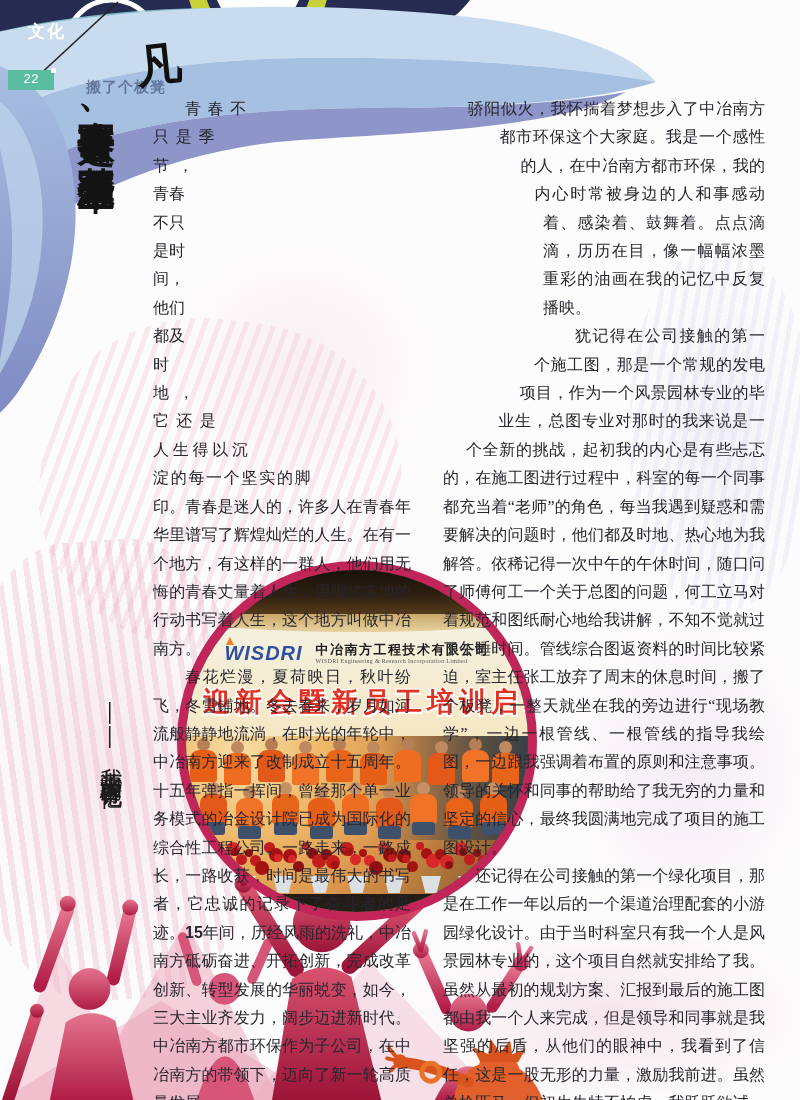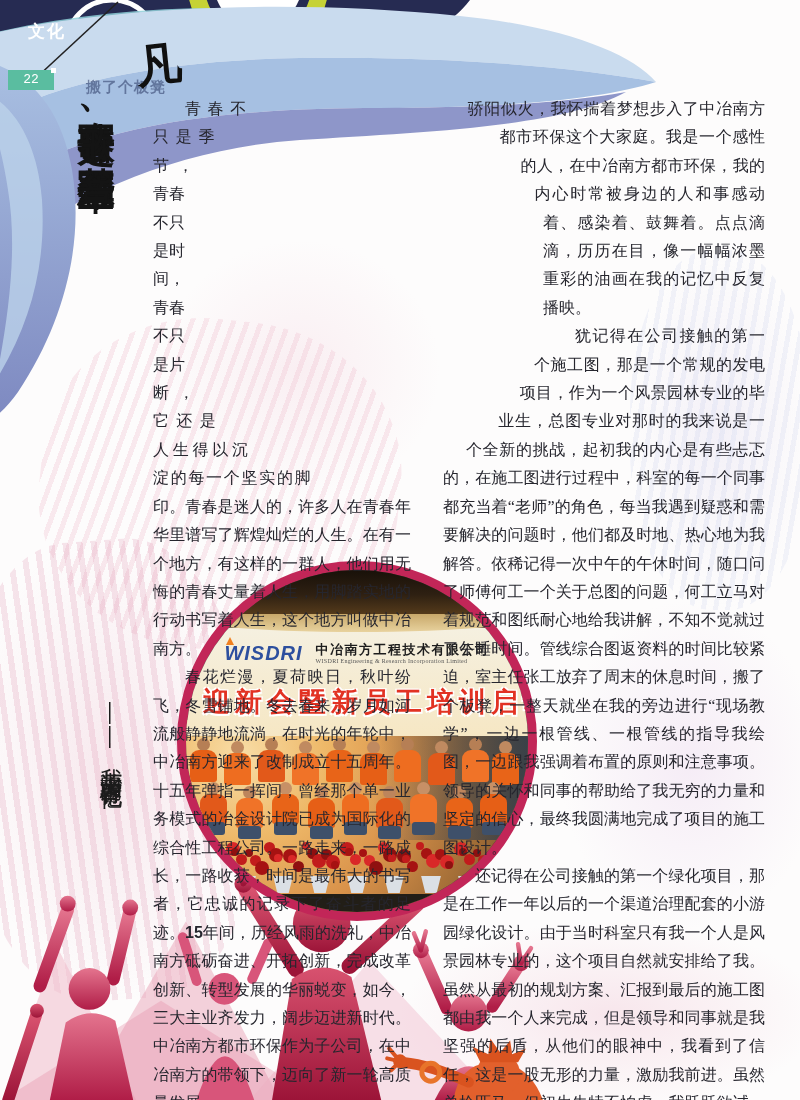--- a/index.html
+++ b/index.html
@@ -374,21 +374,21 @@
       <div class="pot" data-interactable="false" style="left: 158px; top: 306px;"></div>
       <div class="pot" data-interactable="false" style="left: 195px; top: 306px;"></div>
       <div class="pot" data-interactable="false" style="left: 232px; top: 306px;"></div>
       <div class="pot" data-interactable="false" style="left: 269px; top: 306px;"></div>
       <div class="pot" data-interactable="false" style="left: 306px; top: 306px;"></div>
     </div>
 </div>
 
 <div id="col1" class="abs col" data-interactable="false">
   <div class="spacer-r" data-interactable="false"></div>
-  <p data-interactable="false">青春不只是季节，青春不只是时间，青春不只是片断，它还是人生得以沉淀的每一个坚实的脚印。青春是迷人的，许多人在青春年华里谱写了辉煌灿烂的人生。在有一个地方，有这样的一群人，他们用无悔的青春丈量着人生，用脚踏实地的行动书写着人生，这个地方叫做中冶南方。</p>
+  <p data-interactable="false">青春不只是季节，青春不只是时间，他们都及时地，它还是人生得以沉淀的每一个坚实的脚印。青春是迷人的，许多人在青春年华里谱写了辉煌灿烂的人生。在有一个地方，有这样的一群人，他们用无悔的青春丈量着人生，用脚踏实地的行动书写着人生，这个地方叫做中冶南方。</p>
   <p data-interactable="false"><span data-interactable="false">春花烂漫，夏荷映日，秋叶纷飞，冬雪铺地。冬去春来，岁月如河流般静静地流淌，在时光的年轮中，中冶南方迎来了改制成立十五周年。十五年弹指一挥间，曾经那个单一业务模式的冶金设计院已成为国际化的综合性工程公司。一路走来，一路成长，一路收获，时间是最伟大的书写者，它忠诚的记录下了奋斗者的足迹。</span><span class="num" data-interactable="false">15</span><span data-interactable="false">年间，历经风雨的洗礼，中冶南方砥砺奋进、开拓创新，完成改革创新、转型发展的华丽蜕变，如今，三大主业齐发力，阔步迈进新时代。中冶南方都市环保作为子公司，在中冶南方的带领下，迈向了新一轮高质量发展。</span></p>
 
 </div>
 
 <div id="col2" class="abs col" data-interactable="false">
   <div class="spacer-l" data-interactable="false"></div>
   <p style="text-indent:0;" data-interactable="false">骄阳似火，我怀揣着梦想步入了中冶南方都市环保这个大家庭。我是一个感性的人，在中冶南方都市环保，我的内心时常被身边的人和事感动着、感染着、鼓舞着。点点滴滴，历历在目，像一幅幅浓墨重彩的油画在我的记忆中反复播映。</p>
   <p data-interactable="false">犹记得在公司接触的第一个施工图，那是一个常规的发电项目，作为一个风景园林专业的毕业生，总图专业对那时的我来说是一个全新的挑战，起初我的内心是有些忐忑的，在施工图进行过程中，科室的每一个同事都充当着“老师”的角色，每当我遇到疑惑和需要解决的问题时，他们都及时地、热心地为我解答。依稀记得一次中午的午休时间，随口问了师傅何工一个关于总图的问题，何工立马对着规范和图纸耐心地给我讲解，不知不觉就过了午睡时间。管线综合图返资料的时间比较紧迫，室主任张工放弃了周末的休息时间，搬了个板凳，一整天就坐在我的旁边进行“现场教学”，一边一根管线、一根管线的指导我绘图，一边跟我强调着布置的原则和注意事项。领导的关怀和同事的帮助给了我无穷的力量和坚定的信心，最终我圆满地完成了项目的施工图设计。</p>
   <p data-interactable="false">还记得在公司接触的第一个绿化项目，那是在工作一年以后的一个渠道治理配套的小游园绿化设计。由于当时科室只有我一个人是风景园林专业的，这个项目自然就安排给了我。虽然从最初的规划方案、汇报到最后的施工图都由我一个人来完成，但是领导和同事就是我坚强的后盾，从他们的眼神中，我看到了信任，这是一股无形的力量，激励我前进。虽然单枪匹马，但初生牛犊不怕虎，我跃跃欲试，也很珍惜这次发挥专业所长的机会。正值武汉的夏日，烈日炎炎，</p>
 </div>

